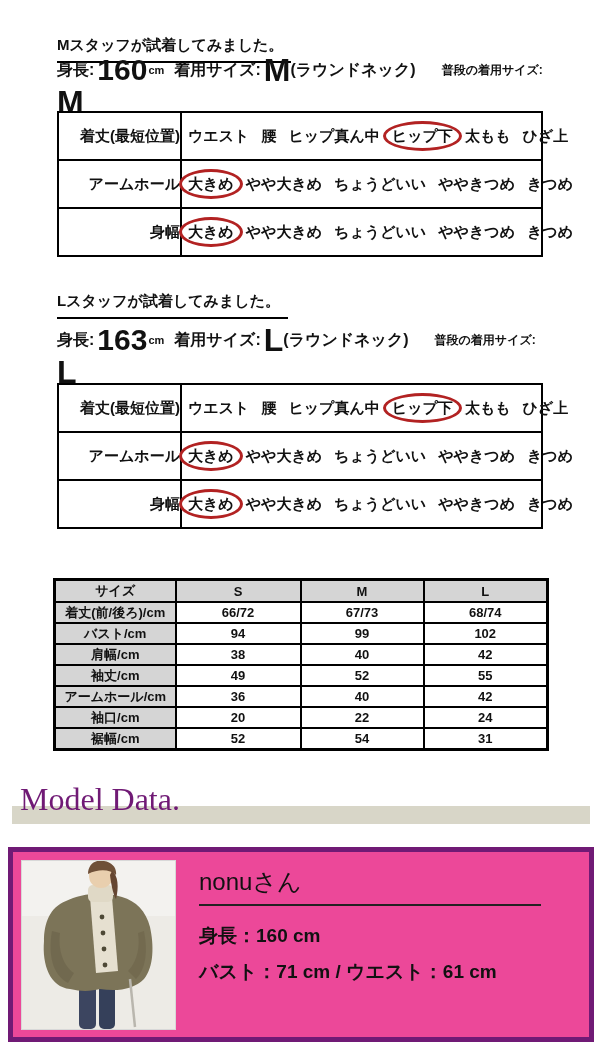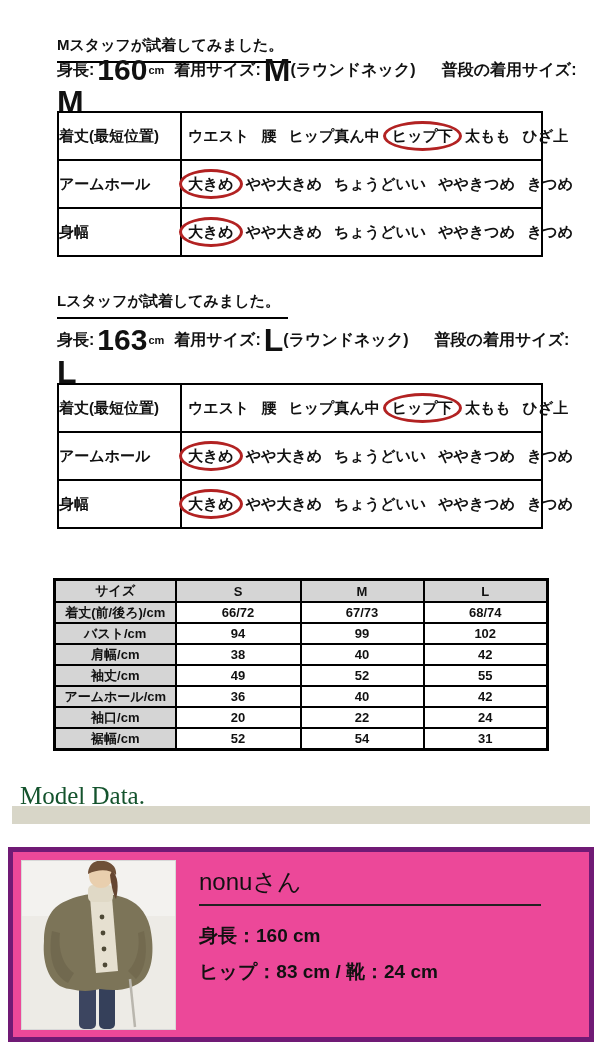--- a/index.html
+++ b/index.html
@@ -15,46 +15,46 @@
   
   .fit-heading{position:absolute;left:57px;font-size:15px;font-weight:bold;
                border-bottom:2px solid #000;padding:0 8px 6px 0;white-space:nowrap;}
   .fit-info{position:absolute;left:57px;display:flex;align-items:center;
             white-space:nowrap;font-weight:bold;}
   .fi-label{font-size:16px;margin-right:3px;}
   .fi-big{font-size:30px;line-height:1;}
   .fi-unit{font-size:11px;margin:0 10px 0 1px;}
   .fi-size{font-size:32px;line-height:1;}
   .fi-note{font-size:16px;}
-  .fi-usual{font-size:16px;margin-left:26px;}
+  .fi-usual{font-size:12px;margin-left:26px;}
   .fit-bigsize{position:absolute;left:57px;font-size:32px;font-weight:bold;line-height:1;}
 
   table{border-collapse:collapse;table-layout:fixed;}
   .fit-table{position:absolute;left:57px;width:484px;border:2px solid var(--border);}
   .fit-table td{border:2px solid var(--border);font-weight:bold;font-size:15px;height:46px;
                 padding:0;vertical-align:middle;}
-  .fit-table td.lbl{text-align:left;}
+  .fit-table td.lbl{text-align:right;}
   .fit-table td.opts{text-align:left;white-space:nowrap;}
   .opt{display:inline-block;position:relative;margin:0 6px;}
   .opt.circled::after{content:"";position:absolute;left:-9px;right:-9px;top:-6px;bottom:-5px;
                       border:3px solid var(--circle);border-radius:50%;pointer-events:none;}
 
   
   .size-table{position:absolute;left:53px;top:578px;width:493px;border:3px solid var(--border);}
   .size-table th,.size-table td{border:2px solid var(--border);font-size:13px;font-weight:bold;
                                 text-align:center;padding:0;}
   .size-table th{height:20px;background:var(--gray);}
   .size-table td{height:19px;}
   .size-table td.lbl{background:var(--gray);}
 
   
   .model-bar{position:absolute;left:12px;top:806px;width:578px;height:18px;background:var(--beige);}
   .model-heading{position:absolute;left:20px;top:783px;z-index:1;
                  font-family:"Liberation Serif","DejaVu Serif",serif;
-                 font-size:25px;line-height:1;color:#14532d;}
+                 font-size:32px;line-height:1;color:#701a75;}
   .model-box{position:absolute;left:8px;top:847px;width:576px;height:185px;
              border:5px solid #701a75;background:#ec4899;}
   .model-photo{position:absolute;left:8px;top:8px;width:153px;height:168px;
                border:1px solid #d8d8d8;overflow:hidden;background:#edebe6;}
   .model-name{position:absolute;left:186px;top:14px;font-size:24px;font-weight:normal;}
   .model-divider{position:absolute;left:186px;top:52px;width:342px;height:2px;background:#222;}
   .model-lines{position:absolute;left:186px;top:74px;display:flex;flex-direction:column;gap:16px;}
   .model-line{font-size:19px;font-weight:bold;line-height:20px;white-space:nowrap;}
 </style>
 </head>
@@ -218,17 +218,17 @@
         <circle cx="82" cy="88" r="2.4" fill="#4e4936"></circle>
         <circle cx="83" cy="104" r="2.4" fill="#4e4936"></circle>
 
         <line x1="108" y1="118" x2="113" y2="166" stroke="#b9b6ae" stroke-width="2.5"></line>
       </svg>
     </div>
     <div class="model-name">nonuさん</div>
     <div class="model-divider"></div>
     <div class="model-lines">
         <div class="model-line">身長：160 cm</div>
-        <div class="model-line">ヒップ：83 cm / 靴：24 cm</div>
+        <div class="model-line">バスト：71 cm / ウエスト：61 cm</div>
       </div>
   </div>
 
 </div>
 
 </body></html>

